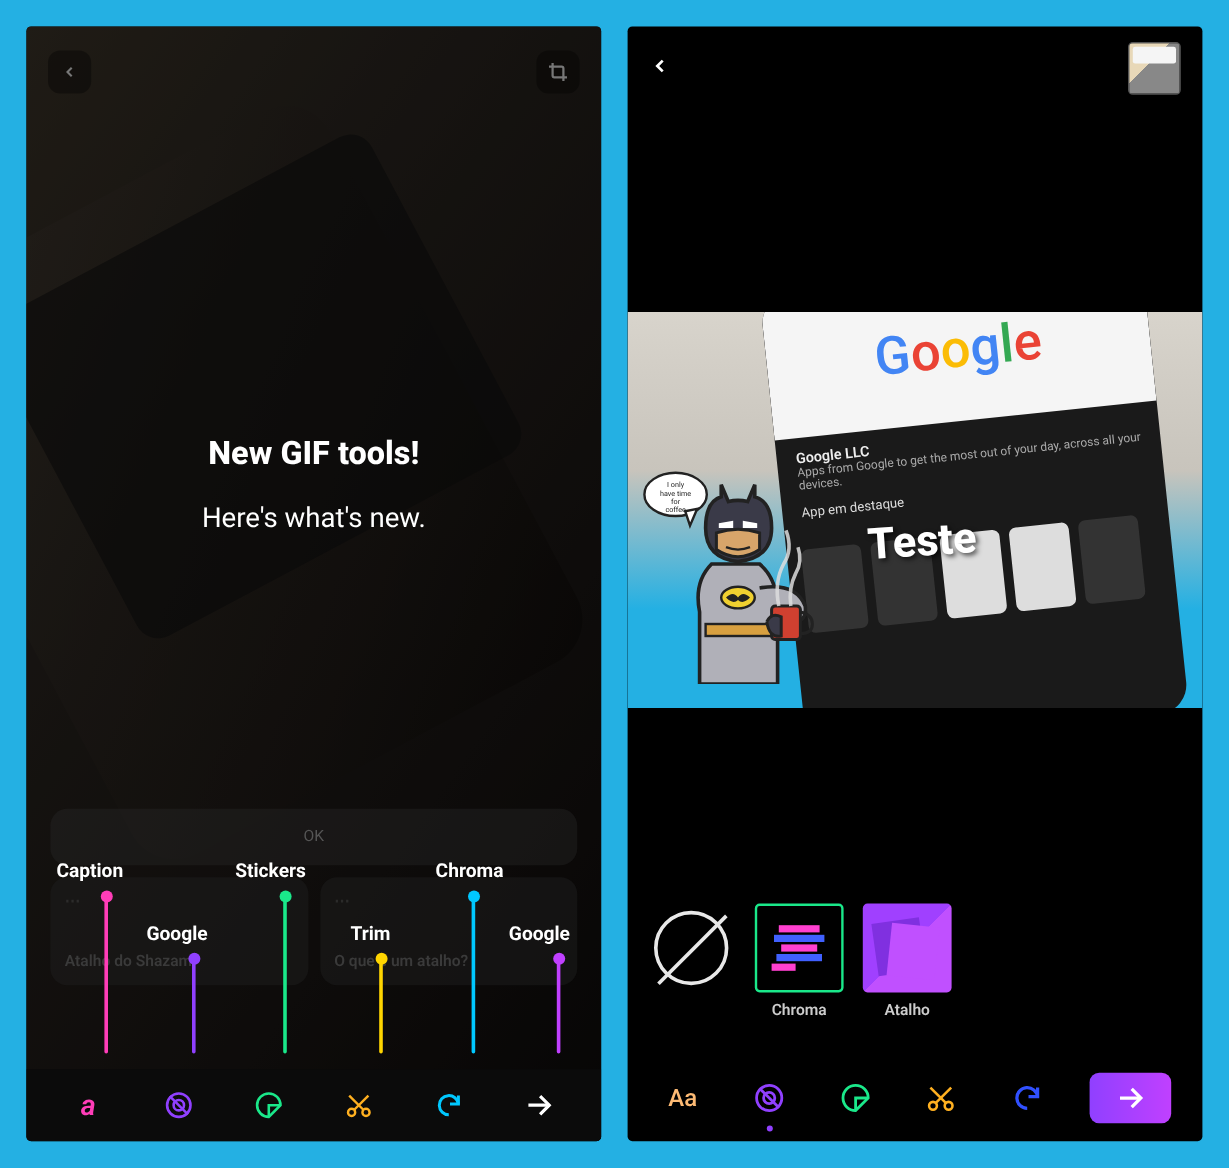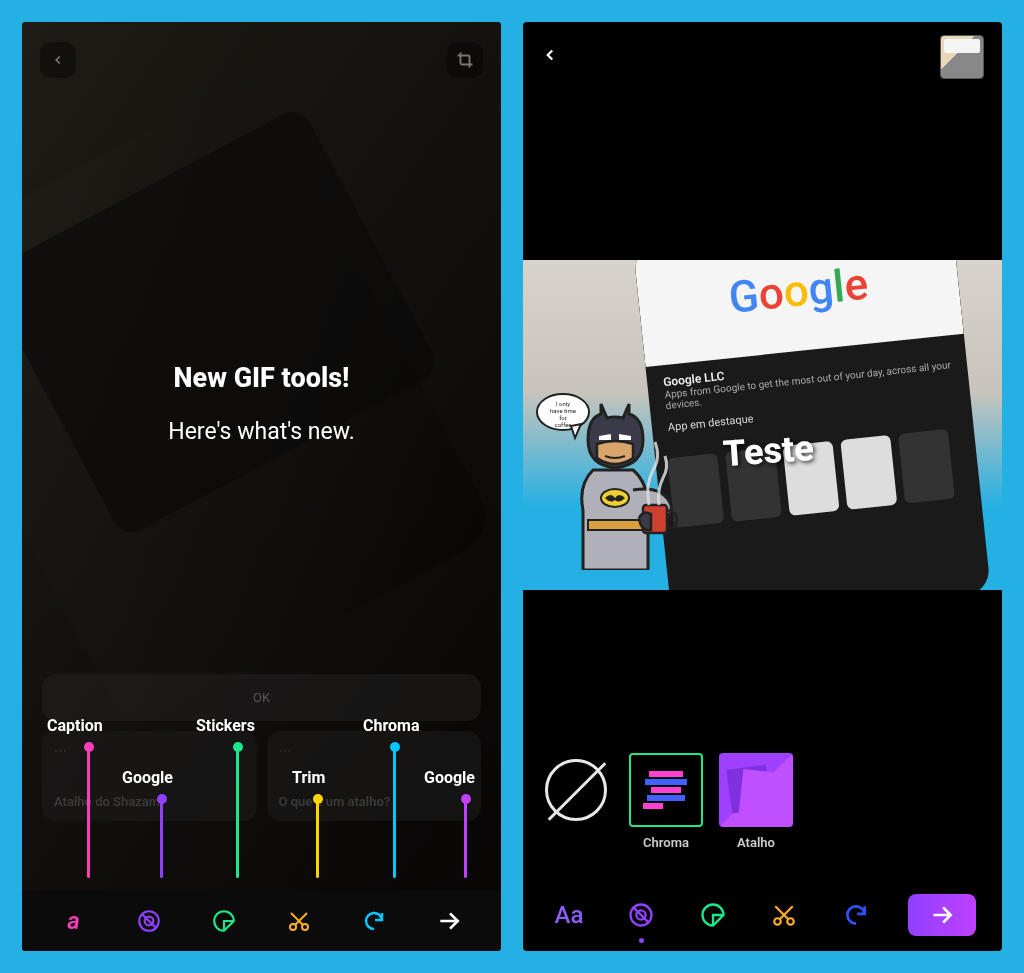--- a/index.html
+++ b/index.html
@@ -555,21 +555,21 @@
         <svg width="74" height="74" viewBox="0 0 74 74">
           <rect x="10" y="14" width="40" height="44" fill="#8030e0" transform="rotate(-8 30 36)"></rect>
           <rect x="22" y="18" width="40" height="44" fill="#c050ff" transform="rotate(6 42 40)"></rect>
         </svg>
       </div>
       <span>Atalho</span>
     </div>
   </div>
 
   <div class="bottom-toolbar-right">
-    <div class="tool-r" style="color:#8b5cf6; font-size:24px; font-weight:500">Aa</div>
+    <div class="tool-r" style="color:#fdba74; font-size:20px; font-weight:500">Aa</div>
     <div class="tool-r" style="position:relative">
       <svg width="28" height="28" viewBox="0 0 24 24" fill="none" stroke="#9040ff" stroke-width="2">
           <circle cx="12" cy="12" r="9"></circle>
           <path d="M5 5l14 14"></path>
           <circle cx="12" cy="12" r="4"></circle>
         </svg>
       <div class="indicator-dot" style="left:18px; bottom:-8px"></div>
     </div>
     <div class="tool-r">
       <svg width="28" height="28" viewBox="0 0 24 24" fill="none" stroke="#1ae88a" stroke-width="2">

